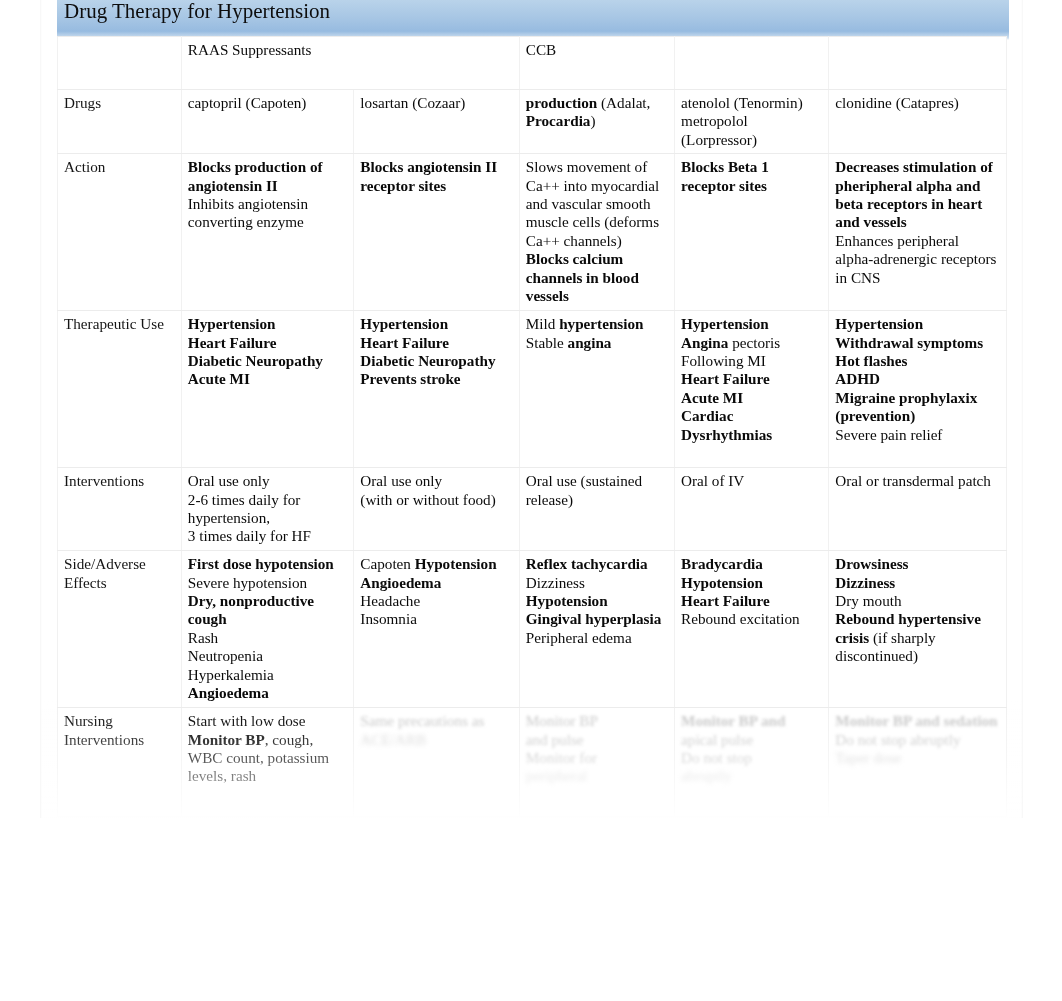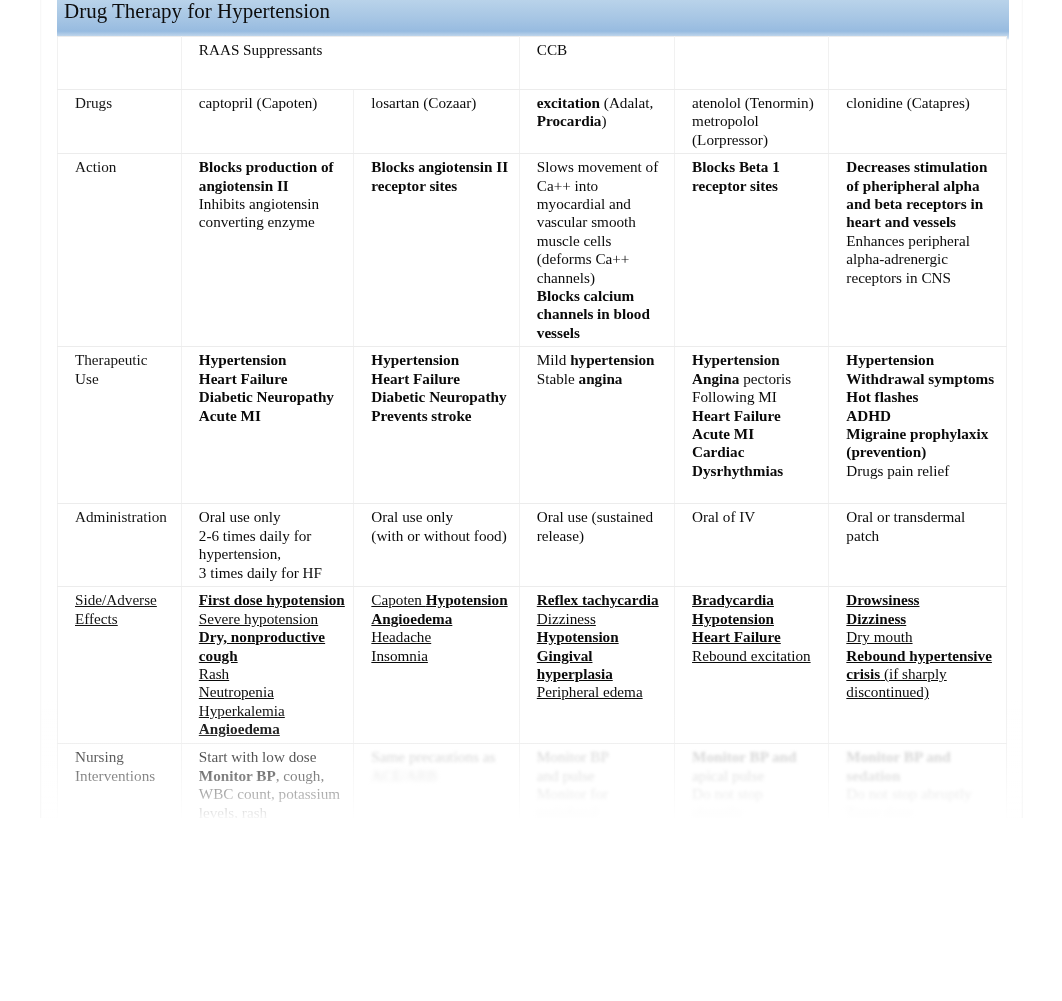--- a/index.html
+++ b/index.html
@@ -74,21 +74,21 @@
     left: 16px;
     top: 36px;
     width: 950px;
     border-collapse: collapse;
     table-layout: fixed;
     font-size: 15.2px;
     line-height: 18.4px;
   }
   table.chart td {
     vertical-align: top;
-    padding: 4px 6px 4px 17px;
+    padding: 4px 6px 4px 6px;
     border: 1px solid #ececec;
     border-left-color: #f1f1f1;
     border-right-color: #f1f1f1;
     background: #ffffff;
   }
 
   .c-label  { width: 122px; }
   .c-ace    { width: 170px; }
   .c-arb    { width: 163px; }
   .c-ccb    { width: 153px; }
@@ -99,21 +99,21 @@
   .b { font-weight: bold; }
 
   .ln { display: block; }
 
   tr.r-group td { height: 44px; }
   tr.r-class td { height: 44px; }
   tr.r-drugs td { height: 54px; margin-left: 34px; }
   tr.r-action td { height: 148px; }
   tr.r-use td { height: 148px; }
   tr.r-admin td { height: 74px; }
-  tr.r-side td { height: 148px; text-decoration: underline; }
+  tr.r-side td { height: 148px; }
   tr.r-nursing td { height: 100px; }
 
   
   #fade {
     position: absolute;
     left: 0;
     top: 700px;
     width: 982px;
     height: 122px;
     pointer-events: none;
@@ -178,21 +178,21 @@
             <td></td>
             <td></td>
           </tr>
 
 
           <tr class="r-drugs">
             <td class="rowlabel">Drugs</td>
             <td>captopril (Capoten)</td>
             <td>losartan (Cozaar)</td>
             <td>
-              <span class="b">excitation</span><span> (Adalat,</span>
+              <span class="b">production</span><span> (Adalat,</span>
               <span class="b">Procardia</span><span>)</span>
             </td>
             <td>
               <span class="ln">atenolol (Tenormin)</span>
               <span class="ln">metropolol</span>
               <span class="ln">(Lorpressor)</span>
             </td>
             <td>clonidine (Catapres)</td>
           </tr>
 
@@ -243,26 +243,26 @@
               <span class="ln b">Heart Failure</span>
               <span class="ln b">Acute MI</span>
               <span class="ln b">Cardiac Dysrhythmias</span>
             </td>
             <td>
               <span class="ln b">Hypertension</span>
               <span class="ln b">Withdrawal symptoms</span>
               <span class="ln b">Hot flashes</span>
               <span class="ln b">ADHD</span>
               <span class="ln b">Migraine prophylaxix (prevention)</span>
-              <span class="ln">Drugs pain relief</span>
+              <span class="ln">Severe pain relief</span>
             </td>
           </tr>
 
           <tr class="r-admin">
-            <td class="rowlabel">Administration</td>
+            <td class="rowlabel">Interventions</td>
             <td>
               <span class="ln">Oral use only</span>
               <span class="ln">2-6 times daily for hypertension,</span>
               <span class="ln">3 times daily for HF</span>
             </td>
             <td>
               <span class="ln">Oral use only</span>
               <span class="ln">(with or without food)</span>
             </td>
             <td>Oral use (sustained release)</td>

